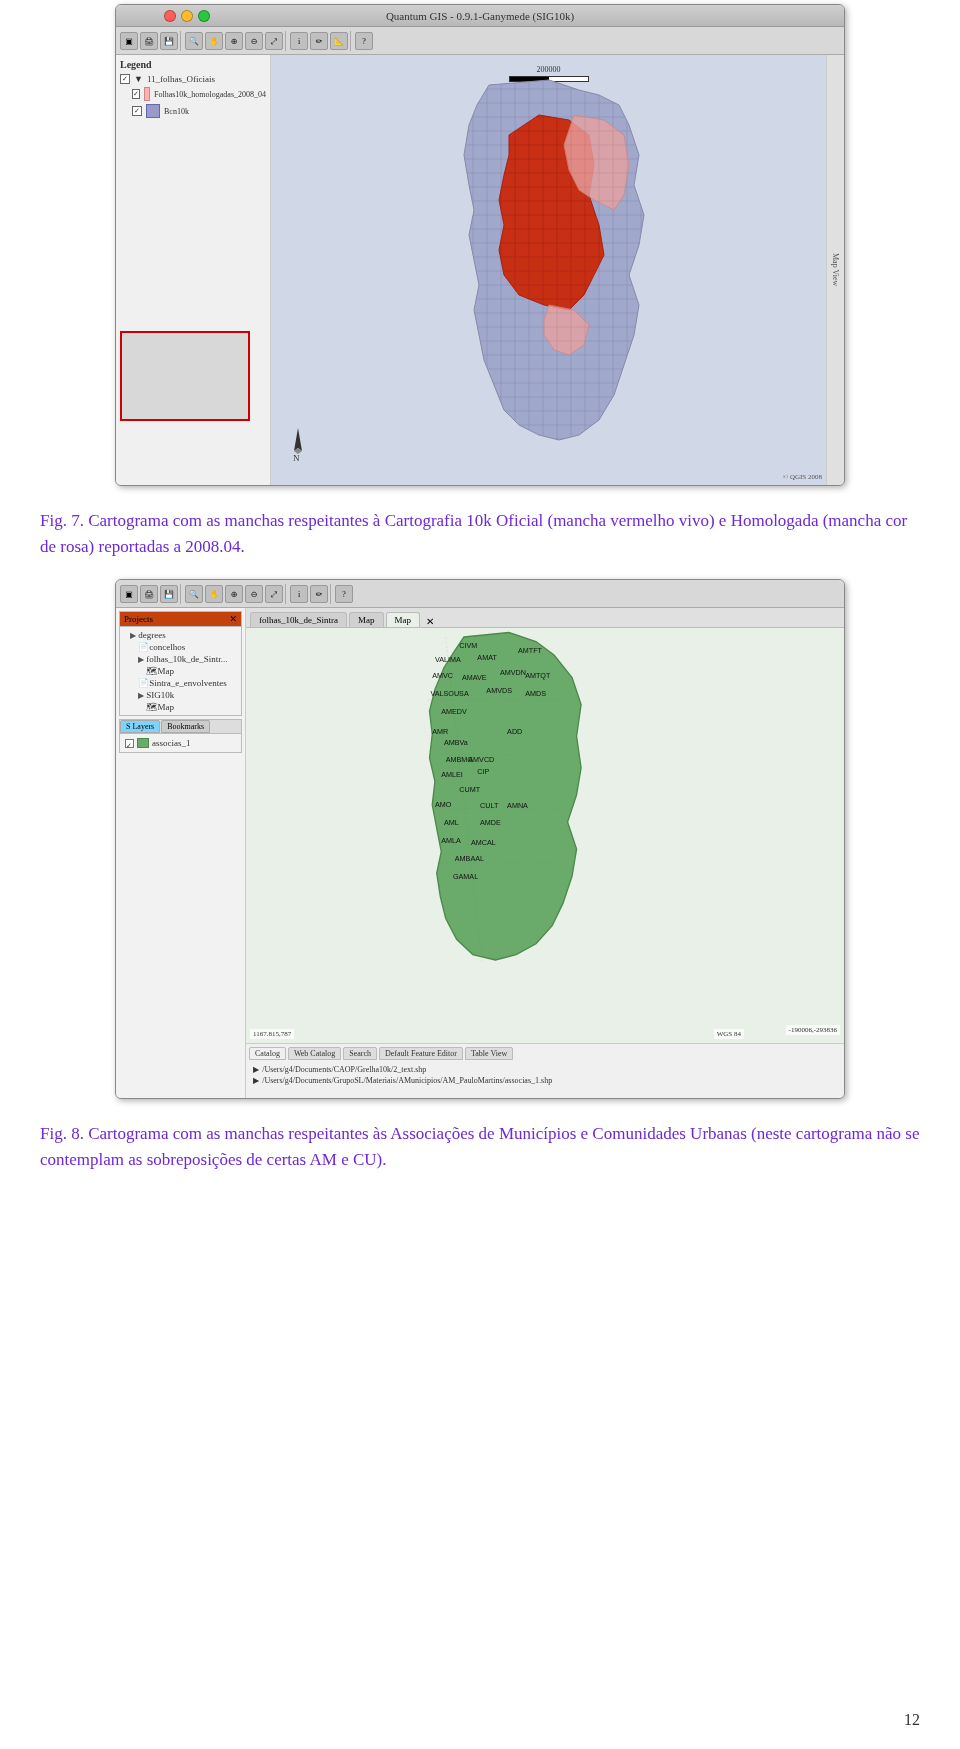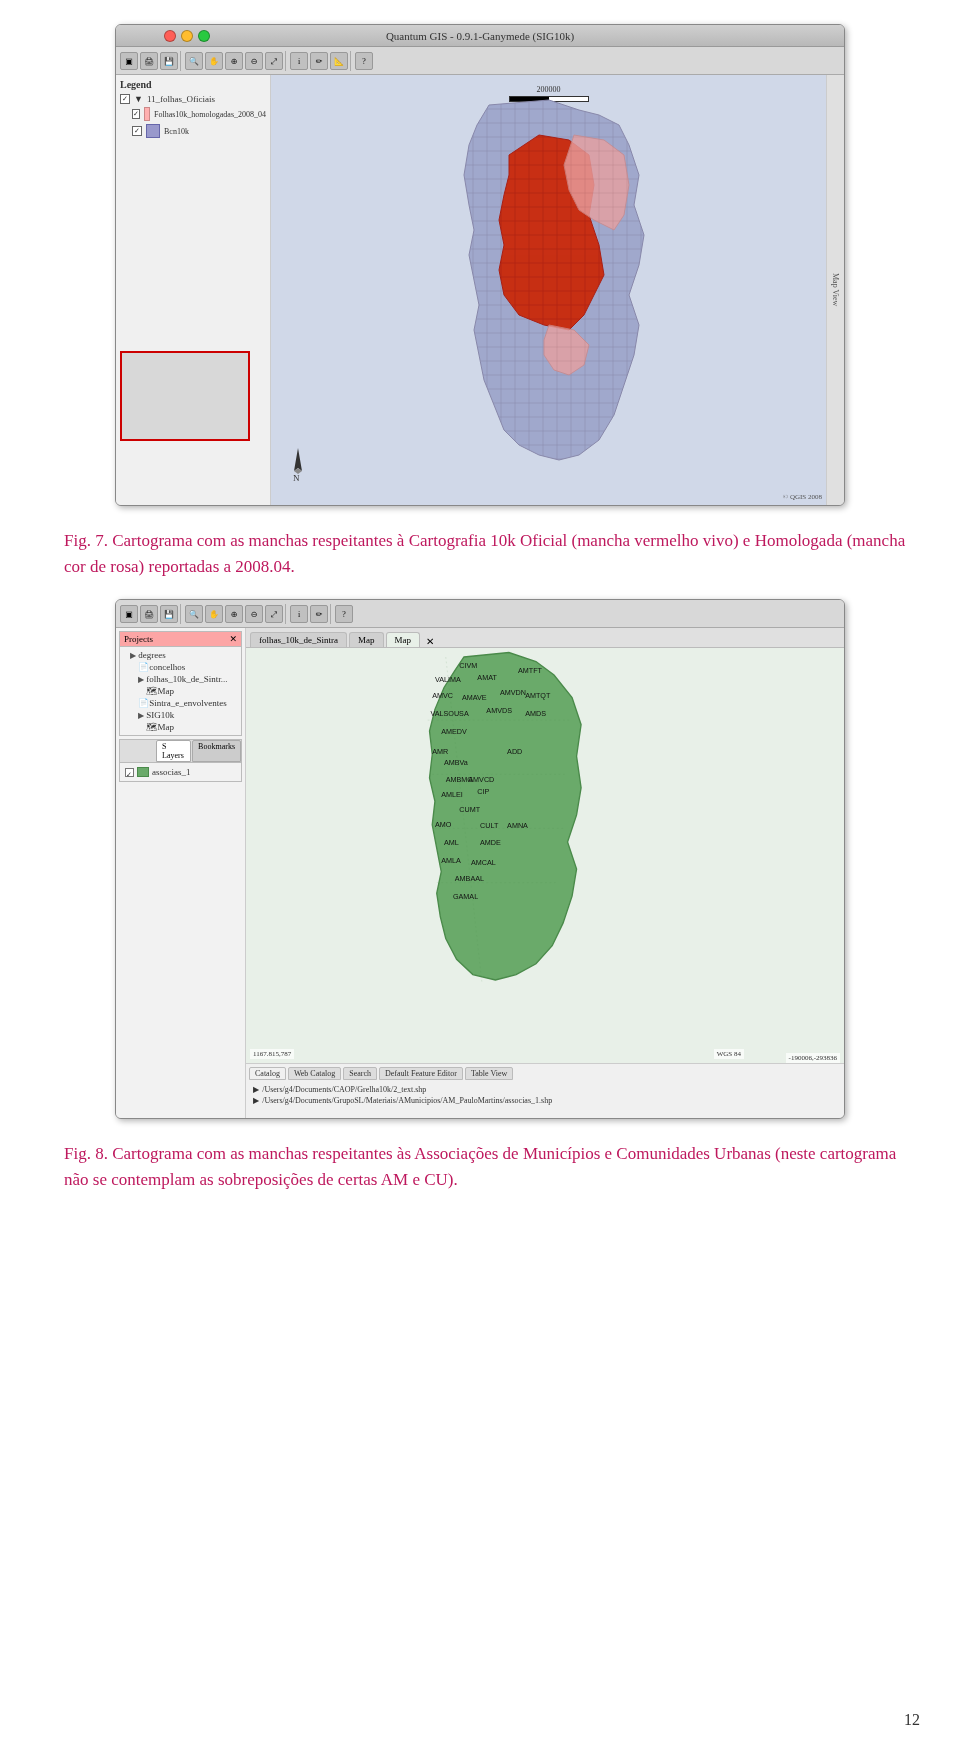--- a/index.html
+++ b/index.html
@@ -8,21 +8,21 @@
       min-height: 1749px;
       background: #ffffff;
       font-family: "Times New Roman", Times, serif;
       color: #000000;
       position: relative;
     }
 
     
     .screenshot-area {
       width: 100%;
-      padding: 24px 40px 10px 40px;
+      padding: 4px 40px 10px 40px;
       display: flex;
       flex-direction: column;
       align-items: center;
     }
 
     .qgis-window {
       width: 730px;
       border: 1px solid #888;
       border-radius: 6px;
       background: #e8e8e8;
@@ -184,24 +184,24 @@
       align-items: center;
       padding: 0 6px;
       font-size: 8px;
       color: #333;
       justify-content: space-between;
     }
 
     
     .caption-block {
       width: 100%;
-      padding: 12px 40px 20px 64px;
+      padding: 12px 40px 20px 40px;
       font-size: 17px;
       line-height: 1.5;
-      color: #be185d;
+      color: #6d28d9;
     }
 
     
     .qgis-window2 {
       width: 730px;
       border: 1px solid #888;
       border-radius: 6px;
       background: #e8e8e8;
       overflow: hidden;
       box-shadow: 2px 2px 6px rgba(0,0,0,0.3);
@@ -309,22 +309,21 @@
 
     .layers-tab {
       background: #ccc;
       border: 1px solid #aaa;
       padding: 1px 5px;
       font-size: 8px;
       border-radius: 2px 2px 0 0;
     }
 
     .layers-tab.active {
-      background: #ffffff;
-      margin-left: 36px;
+      background: #7dd3fc;
     }
 
     .layer-item {
       display: flex;
       align-items: center;
       gap: 3px;
       padding: 1px 2px;
       font-size: 9px;
       color: #333;
     }
@@ -495,21 +494,21 @@
       <span class="toolbar-icon">✏</span>
       <span style="width:3px;border-left:1px solid #aaa;height:20px;display:inline-block;"></span>
       <span class="toolbar-icon">?</span>
     </div>
 
     <div class="qgis-body2">
 
       <div class="qgis-sidebar2">
 
         <div style="border:1px solid #bbb;margin-bottom:3px;">
-          <div style="background:#fca5a5;padding:2px 4px;font-size:9px;border-bottom:1px solid #bbb;display:flex;align-items:center;justify-content:space-between;text-align:center;">
+          <div style="background:#c2410c;padding:2px 4px;font-size:9px;border-bottom:1px solid #bbb;display:flex;align-items:center;justify-content:space-between;text-align:center;">
             <span>Projects</span>
             <span style="font-size:9px;">✕</span>
           </div>
           <div style="padding:2px;">
             <div class="tree-item">
               <span class="tree-arrow">▶</span>
               <span style="font-size:9px;">degrees</span>
             </div>
             <div class="tree-item" style="padding-left:16px;">
               <span>📄</span>
@@ -616,21 +615,21 @@
             <line x1="165" y1="140" x2="315" y2="140" stroke="#4a8a4a" stroke-width="0.3" stroke-dasharray="2,3" opacity="0.5"></line>
             <line x1="168" y1="200" x2="310" y2="200" stroke="#4a8a4a" stroke-width="0.3" stroke-dasharray="2,3" opacity="0.5"></line>
             <line x1="170" y1="260" x2="305" y2="260" stroke="#4a8a4a" stroke-width="0.3" stroke-dasharray="2,3" opacity="0.5"></line>
           </svg>
 
           
           <div style="position:absolute;bottom:4px;left:4px;font-size:7px;color:#333;background:rgba(255,255,255,0.7);padding:1px 3px;margin-top:25px;">
             <span>1167.815,787</span>
           </div>
           <div style="position:absolute;bottom:4px;right:100px;font-size:7px;color:#333;background:rgba(255,255,255,0.7);padding:1px 3px;">WGS 84</div>
-          <div style="position:absolute;bottom:0;right:4px;font-size:7px;color:#333;background:rgba(255,255,255,0.7);padding:1px 3px;">
+          <div style="position:absolute;bottom:8px;right:4px;font-size:7px;color:#333;background:rgba(255,255,255,0.7);padding:1px 3px;">
             <span>-190006,-293836</span>
           </div>
         </div>
 
         <div class="qgis-bottom-panel">
           <div class="bottom-tabs">
             <div class="bottom-tab active">
               <span>Catalog</span>
             </div>
             <div class="bottom-tab">

